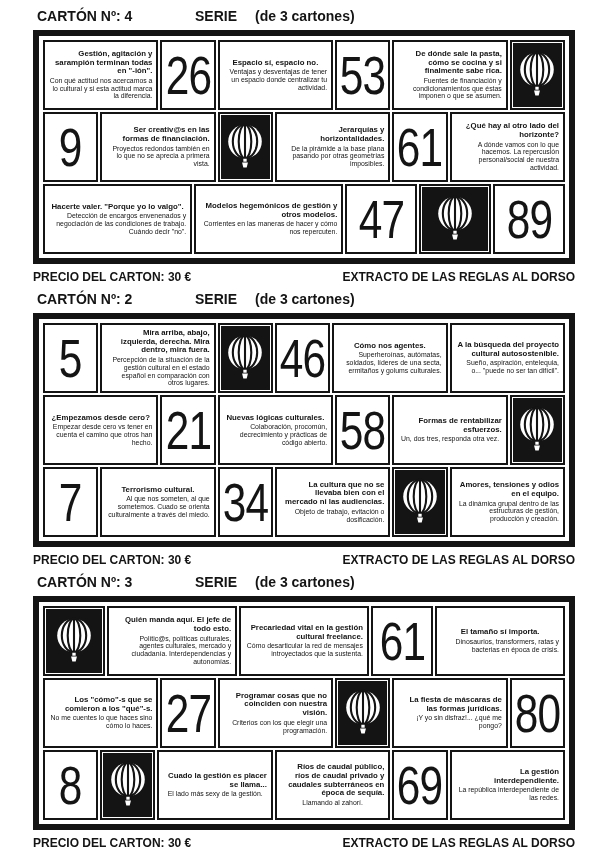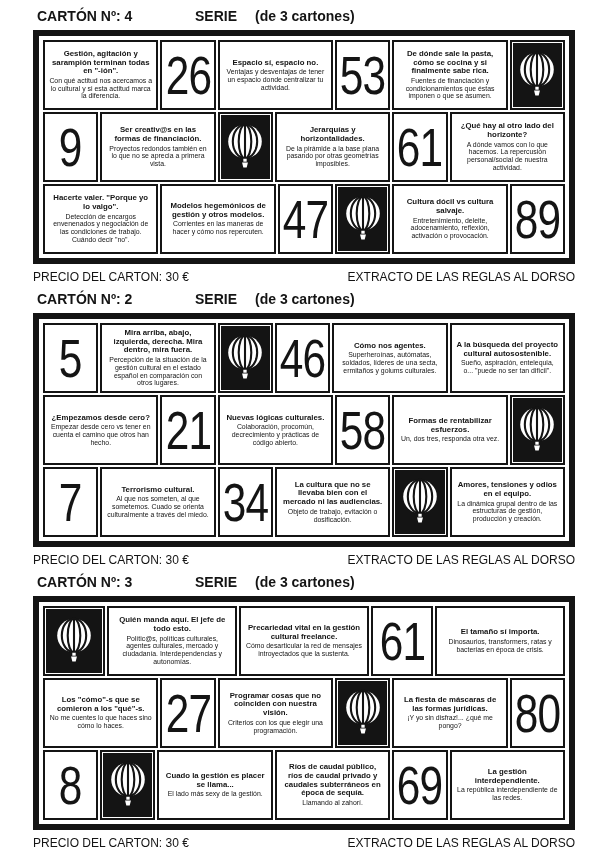--- a/index.html
+++ b/index.html
@@ -19,36 +19,36 @@
   .box{
     border:6px solid #141414;padding:4px;background:#fff;
     display:flex;flex-direction:column;gap:2px;
   }
   .row{display:flex;gap:2px;height:70px;}
   .cell{
     border:2px solid #141414;box-sizing:border-box;background:#fff;
     display:flex;flex-direction:column;align-items:center;justify-content:center;
     text-align:center;overflow:hidden;
   }
-  .cell.topic{flex:2.02 1 0;padding:2px 4px;}
+  .cell.topic{flex:2.02 1 0;padding:2px 4px;text-align:right;}
   .cell.number,.cell.balloon{flex:1 1 0;}
   .topic .t{font-weight:bold;font-size:7.8px;line-height:1.12;}
   .topic .b{font-size:6.9px;line-height:1.12;margin-top:1px;}
   .number .num{
     font-size:53px;line-height:1;font-weight:400;letter-spacing:-1px;
     transform:scaleX(0.8);display:inline-block;
   }
   .cell.balloon{
     background:#141414;
     box-shadow:inset 0 0 0 1px #fff;
   }
   .balloon svg{width:42px;height:50px;display:block;}
   .card-foot{
     display:flex;justify-content:space-between;align-items:baseline;
-    margin-top:6px;font-weight:normal;font-size:12px;height:13px;gap:36px;
+    margin-top:6px;font-weight:bold;font-size:12px;height:13px;gap:36px;
   }
 </style>
 </head>
 <body>
 
 <div class="page">
 
   <section class="card">
     <div class="card-head">
       <span class="num-label">CARTÓN Nº: 4</span>
@@ -137,24 +137,20 @@
     <circle cx="50" cy="46" r="40" fill="#ffffff"></circle>
     <g stroke="#141414" stroke-width="5" fill="none">
       <line x1="50" y1="6" x2="50" y2="86"></line>
       <ellipse cx="50" cy="46" rx="15" ry="40"></ellipse>
       <ellipse cx="50" cy="46" rx="29" ry="40"></ellipse>
     </g>
     <polygon points="46,87 54,87 54,94 46,94" fill="#ffffff"></polygon>
     <polygon points="43,96 57,96 54,108 46,108" fill="#ffffff"></polygon>
   </svg>
 </div>
-          <div class="cell topic">
-            <div class="t">Cultura dócil vs cultura salvaje.</div>
-            <div class="b">Entretenimiento, deleite, adocenamiento, reflexión, activación o provocación.</div>
-          </div>
           <div class="cell number">
             <span class="num">89</span>
           </div>
         </div>
       </div>
     <div class="card-foot">
       <span>PRECIO DEL CARTON: 30 €</span>
       <span>EXTRACTO DE LAS REGLAS AL DORSO</span>
     </div>
   </section>

